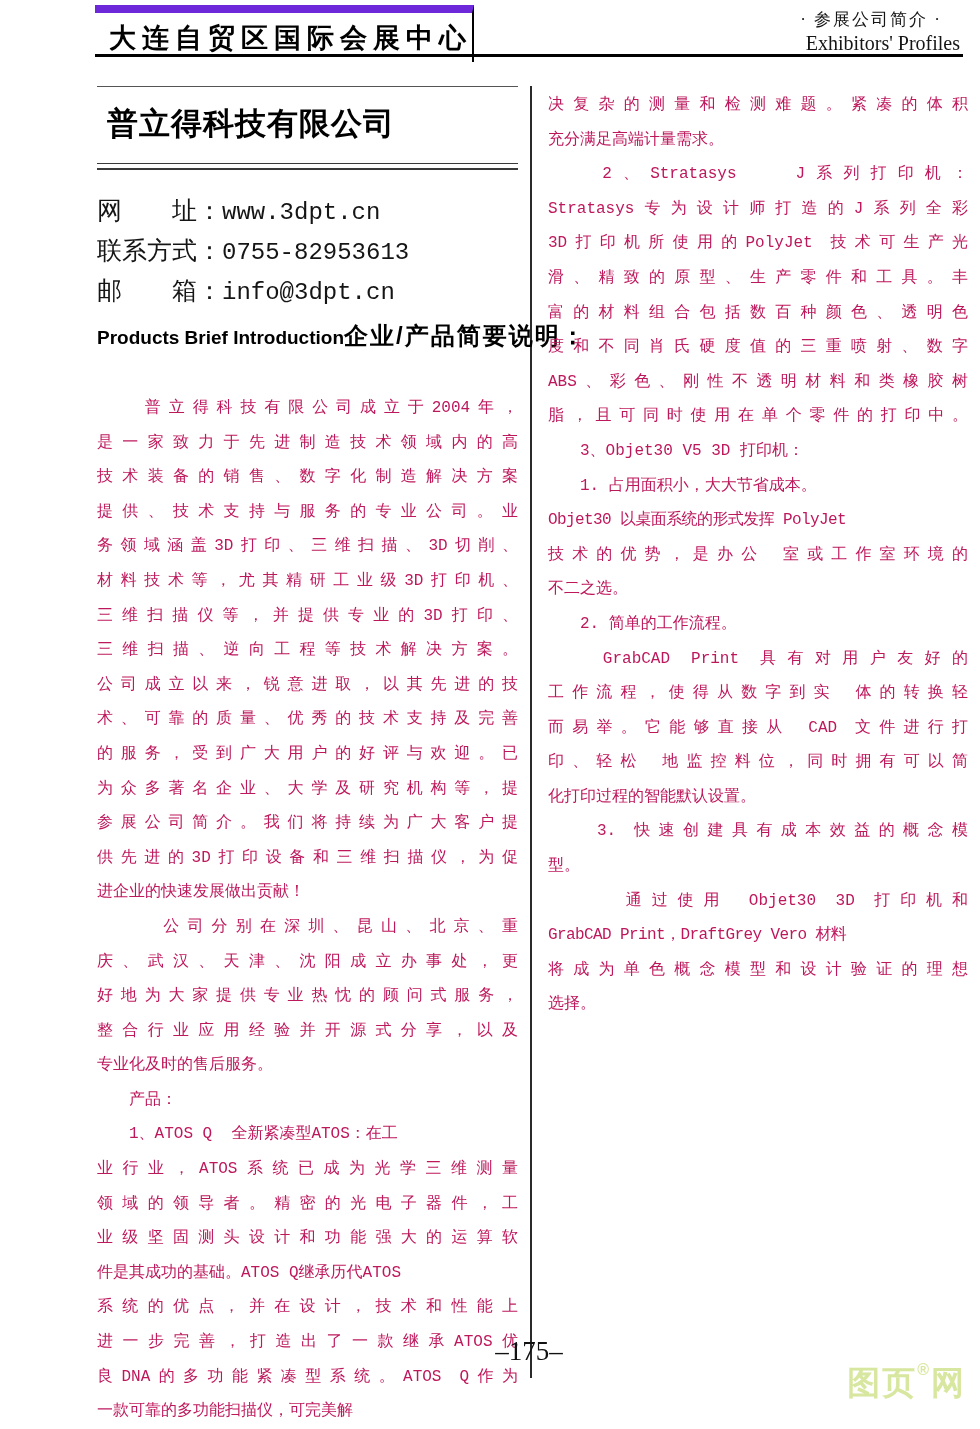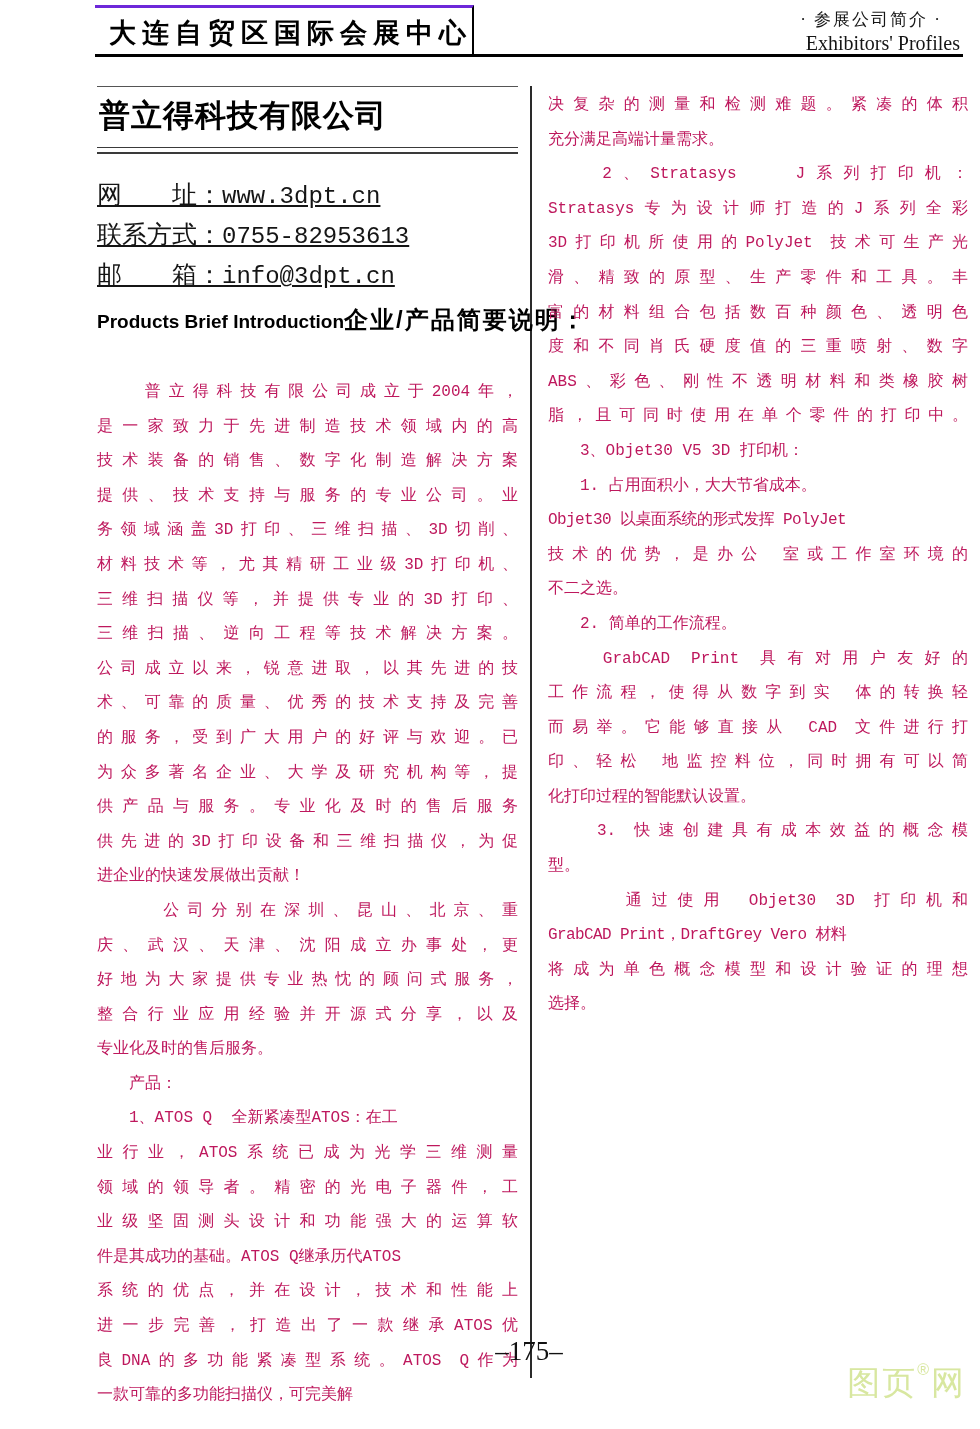--- a/index.html
+++ b/index.html
@@ -1,60 +1,60 @@
 <!DOCTYPE html>
 <html><head>
 <meta charset="utf-8">
 <style>
   html,body{margin:0;padding:0;background:#ffffff;}
   .page{position:relative;width:980px;height:1429px;background:#fff;overflow:hidden;
         color:#151515;font-family:"Liberation Serif",serif;}
   
   .venue-box{position:absolute;left:95px;top:5px;width:363px;height:49px;
-             border-top:3px solid #6d28d9;border-right:2px solid #000;
+             border-top:8px solid #6d28d9;border-right:2px solid #000;
              display:flex;align-items:center;padding-left:14px;}
   .venue-box h1{margin:0;font-family:"Liberation Sans",sans-serif;font-weight:bold;
                 font-size:27px;letter-spacing:6px;white-space:nowrap;color:#000;}
   .section-head{position:absolute;top:9px;right:20px;text-align:right;}
   .section-zh{font-size:17px;letter-spacing:2px;margin-right:18px;line-height:22px;}
   .section-en{font-family:"Liberation Serif",serif;font-size:20px;line-height:24px;}
   .header-rule{position:absolute;top:54px;left:95px;width:868px;height:3px;background:#000;}
   
   .col{position:absolute;}
   .col-left{left:97px;top:86px;width:421px;}
   .col-right{left:548px;top:88px;width:420px;}
   .divider{position:absolute;left:530px;top:86px;width:2px;height:1292px;background:#2a2a2a;}
   
   .company-head{border-top:1px solid #555;padding:8px 2px 10px;}
-  .company-head h2{margin:0;font-family:"Liberation Sans",sans-serif;font-weight:bold;
+  .company-head h2{margin:8px;font-family:"Liberation Sans",sans-serif;font-weight:bold;
                    font-size:31px;letter-spacing:1px;color:#000;}
   .dbl-rule{height:4px;border-top:1px solid #3a3a3a;border-bottom:2px solid #3a3a3a;}
   
   .contacts{margin-top:22px;}
-  .contact-row{line-height:38px;font-size:25px;white-space:nowrap;text-decoration:underline;}
+  .contact-row{line-height:38px;font-size:25px;white-space:nowrap;}
   .c-label{white-space:pre;}
   .c-value{font-family:"Liberation Mono","DejaVu Sans Mono",monospace;font-size:24px;}
   
   .products-heading{margin-top:12px;line-height:24px;white-space:nowrap;}
   .ph-en{font-family:"Liberation Sans",sans-serif;font-weight:bold;font-size:19px;color:#000;}
   .ph-zh{font-family:"Liberation Sans",sans-serif;font-weight:bold;font-size:24px;
          letter-spacing:2px;color:#000;}
   
   .body-lines{margin-top:40px;}
   .col-right .body-lines{margin-top:0;}
   .line{height:34.6px;line-height:34.6px;font-size:16px;
         font-family:"Liberation Mono","DejaVu Sans Mono",serif;
         text-align:justify;text-align-last:justify;white-space:pre-wrap;color:#be185d;}
   .line.left{text-align:left;text-align-last:left;white-space:pre;}
   .line.tight{letter-spacing:-0.6px;}
   
   .page-number{position:absolute;left:95px;top:1336px;width:868px;text-align:center;
                font-size:27px;font-family:"Liberation Serif",serif;color:#111;}
   .watermark{position:absolute;right:14px;top:1366px;display:flex;align-items:flex-start;
-             font-family:"Liberation Sans",sans-serif;font-weight:normal;line-height:1;}
+             font-family:"Liberation Sans",sans-serif;font-weight:bold;line-height:1;}
   .wm-zh{font-size:33px;letter-spacing:2px;}
   .wm-reg{font-size:16px;margin:-4px 2px 0 0;}
 </style>
 </head>
 <body>
 
 <div class="page">
 
   <div class="venue-box">
     <h1>大连自贸区国际会展中心</h1>
@@ -95,21 +95,21 @@
         <div class="line">技术装备的销售、数字化制造解决方案</div>
         <div class="line">提供、技术支持与服务的专业公司。业</div>
         <div class="line">务领域涵盖3D打印、三维扫描、3D切削、</div>
         <div class="line">材料技术等，尤其精研工业级3D打印机、</div>
         <div class="line">三维扫描仪等，并提供专业的3D打印、</div>
         <div class="line">三维扫描、逆向工程等技术解决方案。</div>
         <div class="line">公司成立以来，锐意进取，以其先进的技</div>
         <div class="line">术、可靠的质量、优秀的技术支持及完善</div>
         <div class="line">的服务，受到广大用户的好评与欢迎。已</div>
         <div class="line">为众多著名企业、大学及研究机构等，提</div>
-        <div class="line">供产品与服务。专业化及时的售后服务</div>
+        <div class="line">参展公司简介。我们将持续为广大客户提</div>
         <div class="line">供先进的3D打印设备和三维扫描仪，为促</div>
         <div class="line left">进企业的快速发展做出贡献！</div>
         <div class="line">　　 公司分别在深圳、昆山、北京、重</div>
         <div class="line">庆、武汉、天津、沈阳成立办事处，更</div>
         <div class="line">好地为大家提供专业热忱的顾问式服务，</div>
         <div class="line">整合行业应用经验并开源式分享，以及</div>
         <div class="line left">专业化及时的售后服务。</div>
         <div class="line left">　　产品：</div>
         <div class="line left">　　1、ATOS Q  全新紧凑型ATOS：在工</div>
         <div class="line">业行业，ATOS系统已成为光学三维测量</div>

